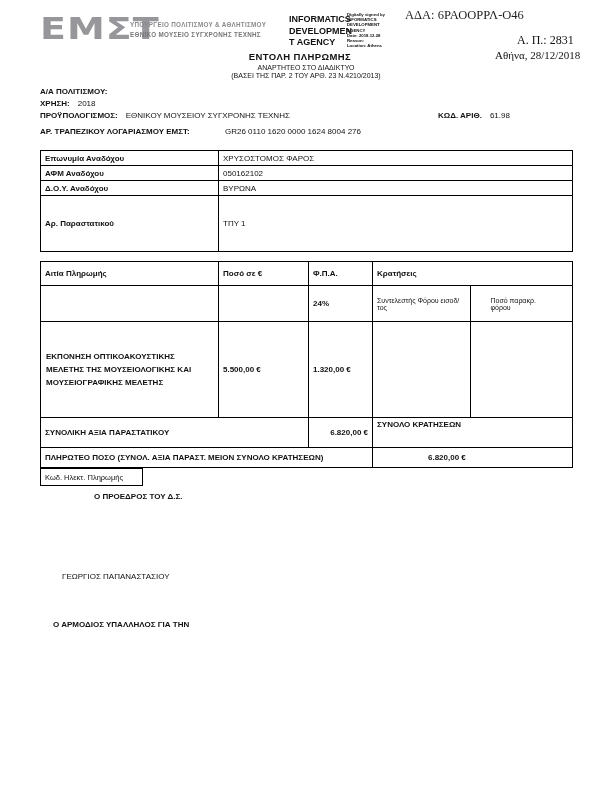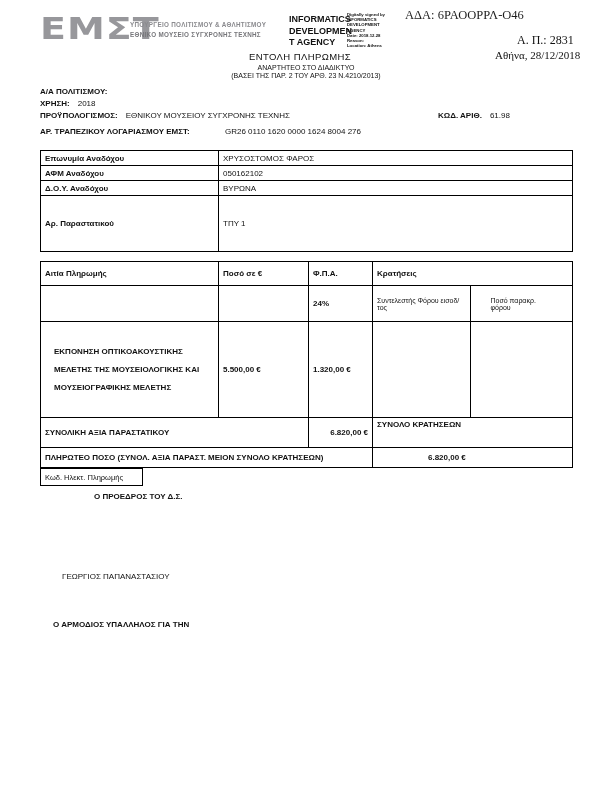--- a/index.html
+++ b/index.html
@@ -27,21 +27,21 @@
     font-weight:bold; color:#111; word-break:break-word; }
   .sig-details { left:347px; top:12px; width:52px; font-size:4.3px; line-height:5.2px;
     font-weight:bold; color:#111; }
   .ada { left:405px; top:8px; font-size:12.5px; color:#1d1d1d;
     font-family:"Liberation Serif", serif; }
   .protocol { left:517px; top:33px; font-size:12px; font-family:"Liberation Serif", serif; }
   .doc-date { left:495px; top:49px; font-size:11px; font-family:"Liberation Serif", serif; }
 
   
   .title-main { left:0; top:51px; width:600px; text-align:center; font-size:9.5px;
-    font-weight:normal; letter-spacing:0.4px; }
+    font-weight:bold; letter-spacing:0.4px; }
   .title-sub1 { left:0; top:64px; width:612px; text-align:center; font-size:7px; }
   .title-sub2 { left:0; top:72px; width:612px; text-align:center; font-size:7px; }
 
   
   .meta-line { font-size:8px; }
   .m-aa { left:40px; top:87px; }
   .m-year { left:40px; top:99px; }
   .m-budget { left:40px; top:111px; }
   .m-code { left:438px; top:111px; }
   .m-account { left:40px; top:127px; }
@@ -56,21 +56,21 @@
   .t1 tr.r-n td { height:15px; }
   .t1 tr.r-tall td { height:56px; }
 
   .t2 { left:40px; top:261px; width:532px; }
   .t2 tr.hr1 td { height:24px; }
   .t2 tr.hr2 td { height:36px; }
   .t2 tr.rbody td { height:96px; }
   .t2 tr.rtot td { height:30px; }
   .t2 tr.rpay td { height:20px; }
   .t2 .small { font-size:7px; }
-  .t2 .reason-cell { text-align:left; padding-left:13px; line-height:18px; }
+  .t2 .reason-cell { text-align:left; padding-left:5px; line-height:13px; }
   .t2 .dedu { width:85px; font-weight:bold; line-height:10px; }
   .t2 .top { vertical-align:top; padding-top:2px; }
   .t2 .payval { text-align:left; padding-left:55px; }
   .w60 { width:62px; margin:0 auto; }
 
   .t3 { left:40px; top:468px; width:532px; border-collapse:collapse; table-layout:fixed; }
   .t3 td { font-size:7.5px; padding:1px 4px; vertical-align:middle; color:#111; height:17px; overflow:hidden; }
   .t3 td.bd { border:1px solid #000; }
 
   

